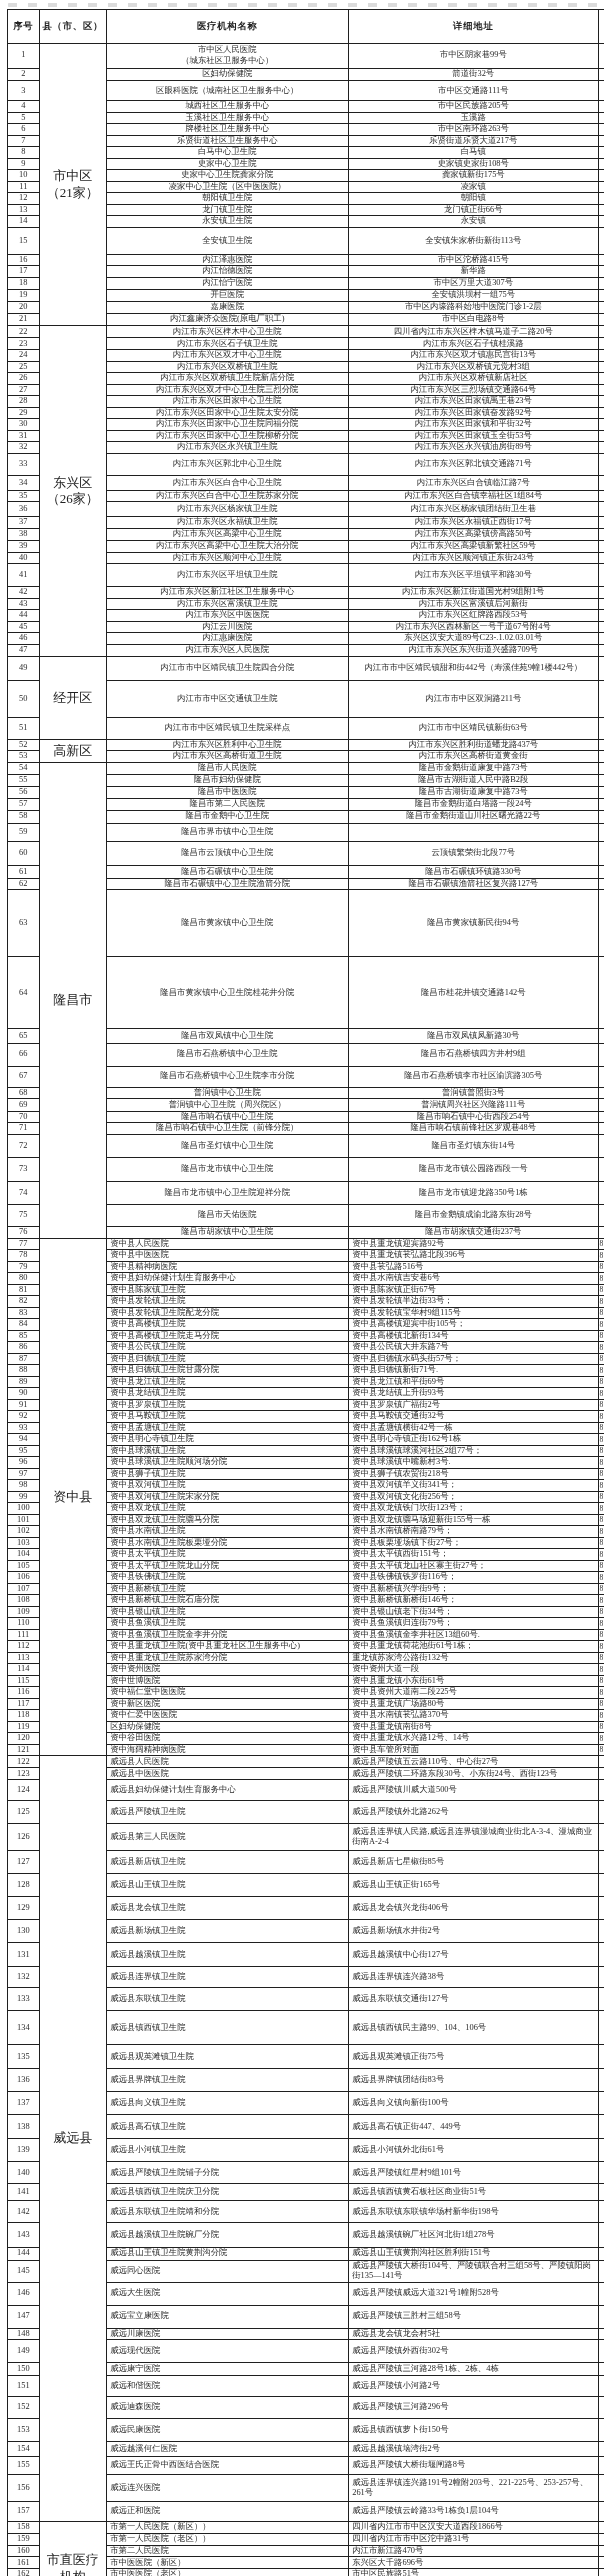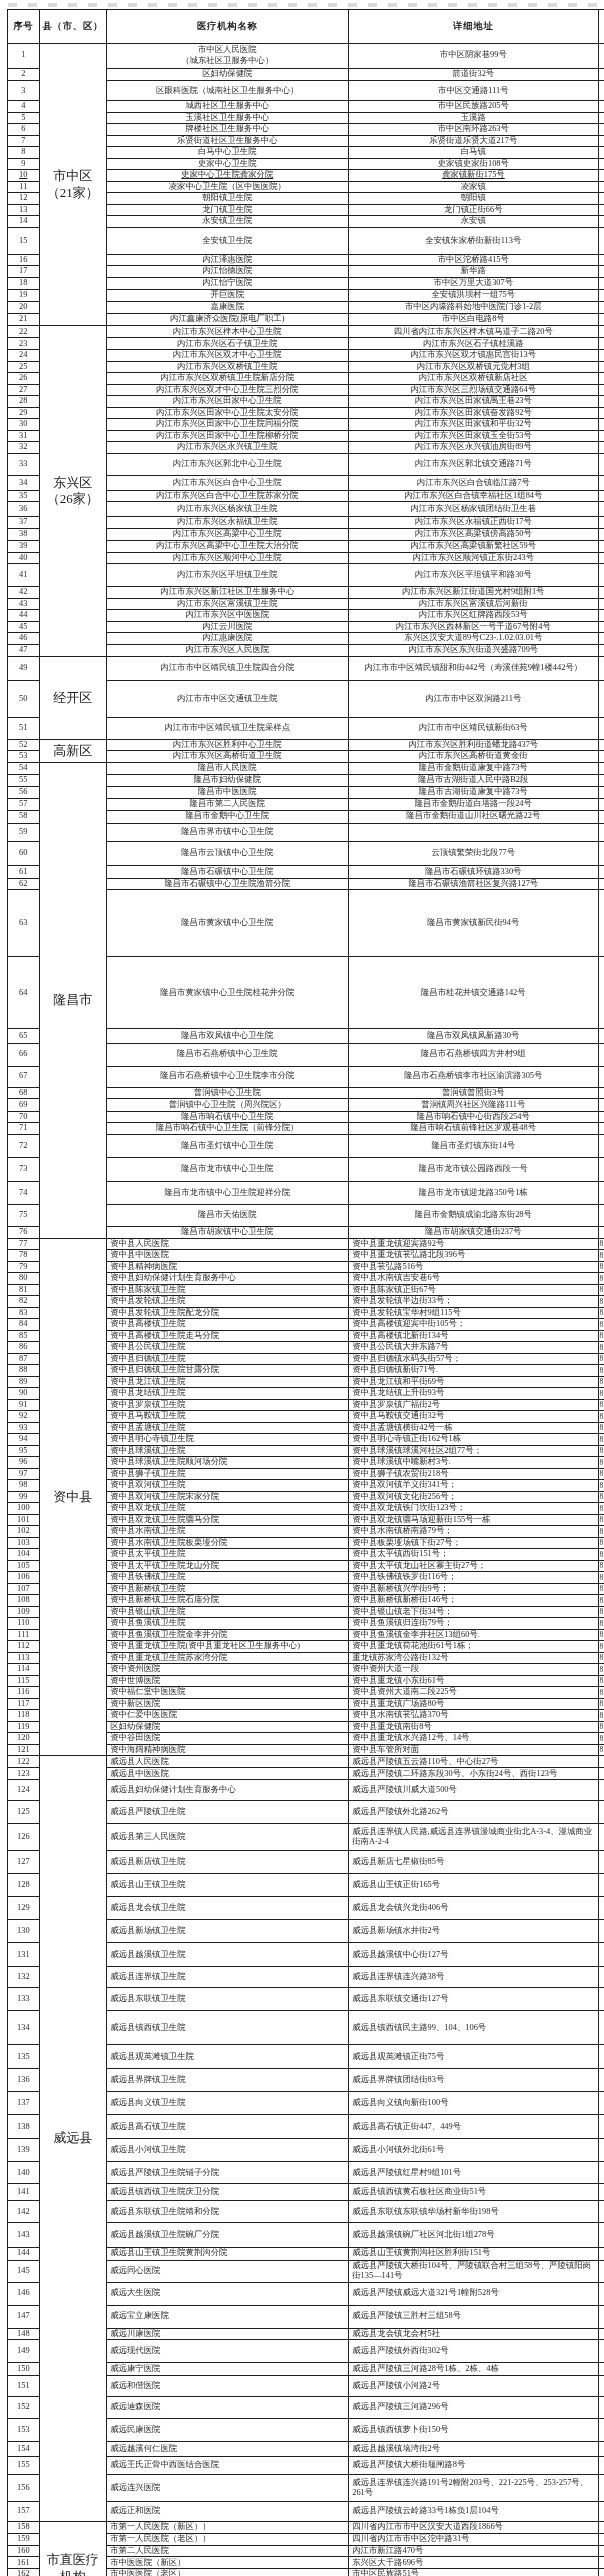--- a/index.html
+++ b/index.html
@@ -112,21 +112,21 @@
           <td class="name-cell">白马中心卫生院</td>
           <td class="addr-cell">白马镇</td>
           <td class="edge-cell"></td>
         </tr>
         <tr class="align-center" style="height: 11px;">
           <td class="no-cell">9</td>
           <td class="name-cell">史家中心卫生院</td>
           <td class="addr-cell">史家镇史家街108号</td>
           <td class="edge-cell"></td>
         </tr>
-        <tr class="align-center" style="height: 11px; text-decoration: underline;">
+        <tr class="align-center" style="height: 11px;">
           <td class="no-cell">10</td>
           <td class="name-cell">史家中心卫生院龚家分院</td>
           <td class="addr-cell">龚家镇新街175号</td>
           <td class="edge-cell"></td>
         </tr>
         <tr class="align-center" style="height: 11px;">
           <td class="no-cell">11</td>
           <td class="name-cell">凌家中心卫生院（区中医医院）</td>
           <td class="addr-cell">凌家镇</td>
           <td class="edge-cell"></td>

